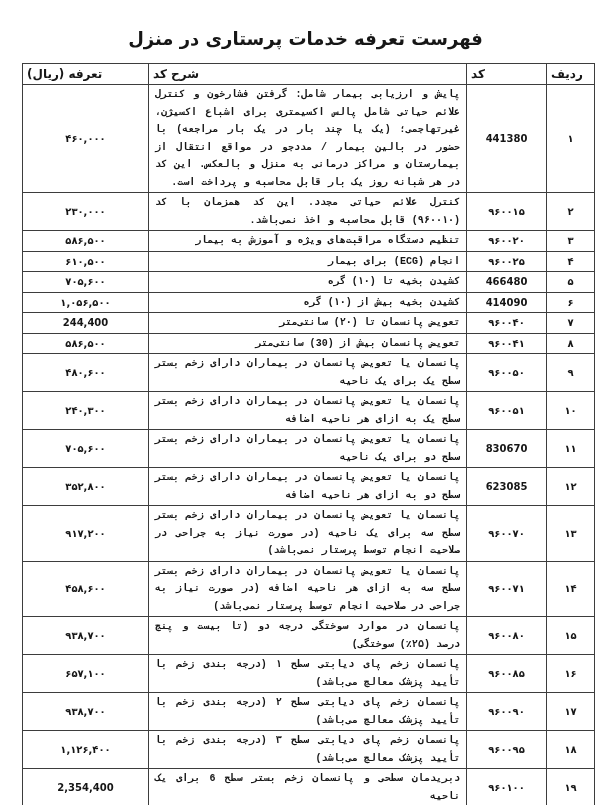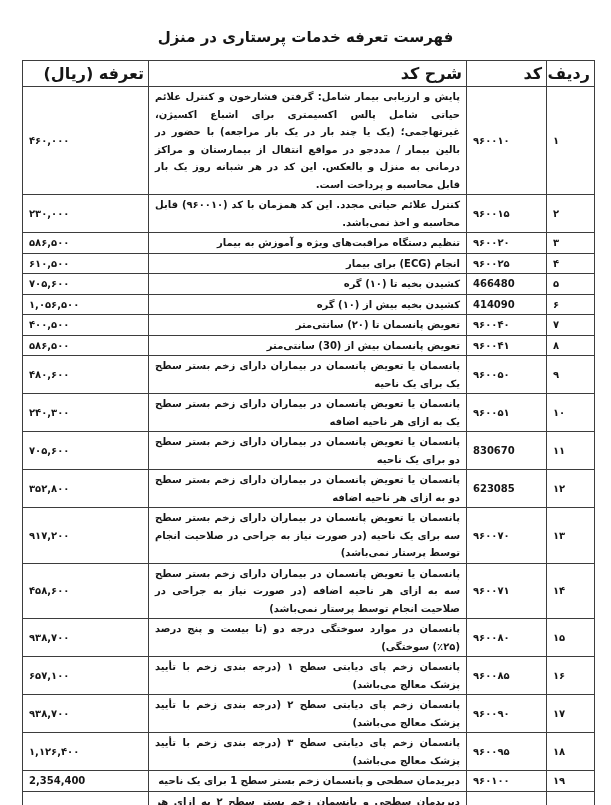--- a/index.html
+++ b/index.html
@@ -10,62 +10,63 @@
     margin: 0 auto;
     background: #ffffff;
     font-family: "DejaVu Sans", sans-serif;
     color: #161616;
     overflow: hidden;
     direction: rtl;
   }
   .title {
     text-align: center;
     font-weight: bold;
-    font-size: 15px;
+    font-size: 18px;
     padding-top: 28px;
     padding-bottom: 14px;
     letter-spacing: 0;
   }
   table.tariff-table {
     border-collapse: collapse;
     width: 572px;
     margin-right: 16px;
     table-layout: fixed;
     direction: rtl;
   }
   table.tariff-table, table.tariff-table th, table.tariff-table td {
     border: 1.4px solid #3d3d3d;
   }
   table.tariff-table th {
     font-weight: bold;
-    font-size: 16px;
+    font-size: 12px;
     padding: 3px 4px;
-    text-align: right;
+    text-align: left;
     white-space: nowrap;
     overflow: hidden;
   }
   table.tariff-table td {
     font-weight: bold;
     font-size: 10px;
     padding: 1px 6px;
     vertical-align: middle;
   }
   col.col-row    { width: 48px;  }
   col.col-code   { width: 80px;  }
   col.col-desc   { width: 318px; }
   col.col-tariff { width: 126px; }
   td.cell-row, td.cell-code, td.cell-tariff {
-    text-align: left;
+    text-align: center;
     white-space: nowrap;
     font-size: 10.5px;
   }
   td.cell-desc {
     text-align: justify;
     line-height: 1.75;
     font-size: 10px;
+    font-family: Liberation Mono, monospace;
   }
 </style>
 </head>
 <body>
 
 <div class="page">
   <div class="title">فهرست تعرفه خدمات پرستاری در منزل</div>
 
   <table class="tariff-table" dir="rtl">
     <colgroup>
@@ -78,21 +79,21 @@
       <tr>
         <th>ردیف</th>
         <th>کد</th>
         <th>شرح کد</th>
         <th>تعرفه (ریال)</th>
       </tr>
     </thead>
     <tbody id="table-body">
         <tr>
           <td class="cell-row">۱</td>
-          <td class="cell-code">۹۶۰۰۱۰</td>
+          <td class="cell-code">441380</td>
           <td class="cell-desc">پایش و ارزیابی بیمار شامل: گرفتن فشارخون و کنترل علائم حیاتی شامل پالس اکسیمتری برای اشباع اکسیژن، غیرتهاجمی؛ (یک یا چند بار در یک بار مراجعه) با حضور در بالین بیمار / مددجو در مواقع انتقال از بیمارستان و مراکز درمانی به منزل و بالعکس. این کد در هر شبانه روز یک بار قابل محاسبه و پرداخت است.</td>
           <td class="cell-tariff">۴۶۰,۰۰۰</td>
         </tr>
         <tr>
           <td class="cell-row">۲</td>
           <td class="cell-code">۹۶۰۰۱۵</td>
           <td class="cell-desc">کنترل علائم حیاتی مجدد. این کد همزمان با کد (۹۶۰۰۱۰) قابل محاسبه و اخذ نمی‌باشد.</td>
           <td class="cell-tariff">۲۳۰,۰۰۰</td>
         </tr>
         <tr>
@@ -116,21 +117,21 @@
         <tr>
           <td class="cell-row">۶</td>
           <td class="cell-code">414090</td>
           <td class="cell-desc">کشیدن بخیه بیش از (۱۰) گره</td>
           <td class="cell-tariff">۱,۰۵۶,۵۰۰</td>
         </tr>
         <tr>
           <td class="cell-row">۷</td>
           <td class="cell-code">۹۶۰۰۴۰</td>
           <td class="cell-desc">تعویض پانسمان تا (۲۰) سانتی‌متر</td>
-          <td class="cell-tariff">۴۰۰,۵۰۰</td>
+          <td class="cell-tariff">244,400</td>
         </tr>
         <tr>
           <td class="cell-row">۸</td>
           <td class="cell-code">۹۶۰۰۴۱</td>
           <td class="cell-desc">تعویض پانسمان بیش از (30) سانتی‌متر</td>
           <td class="cell-tariff">۵۸۶,۵۰۰</td>
         </tr>
         <tr>
           <td class="cell-row">۹</td>
           <td class="cell-code">۹۶۰۰۵۰</td>
@@ -187,21 +188,21 @@
         </tr>
         <tr>
           <td class="cell-row">۱۸</td>
           <td class="cell-code">۹۶۰۰۹۵</td>
           <td class="cell-desc">پانسمان زخم پای دیابتی سطح ۳ (درجه بندی زخم با تأیید پزشک معالج می‌باشد)</td>
           <td class="cell-tariff">۱,۱۲۶,۴۰۰</td>
         </tr>
         <tr>
           <td class="cell-row">۱۹</td>
           <td class="cell-code">۹۶۰۱۰۰</td>
-          <td class="cell-desc">دبریدمان سطحی و پانسمان زخم بستر سطح 1 برای یک ناحیه</td>
+          <td class="cell-desc">دبریدمان سطحی و پانسمان زخم بستر سطح 6 برای یک ناحیه</td>
           <td class="cell-tariff">2,354,400</td>
         </tr>
         <tr>
           <td class="cell-row">۲۰</td>
           <td class="cell-code">۹۶۰۱۰۱</td>
           <td class="cell-desc">دبریدمان سطحی و پانسمان زخم بستر سطح ۲ به ازای هر ناحیه اضافه</td>
           <td class="cell-tariff">۶۴۶,۱۰۰</td>
         </tr>
       </tbody>
   </table>

